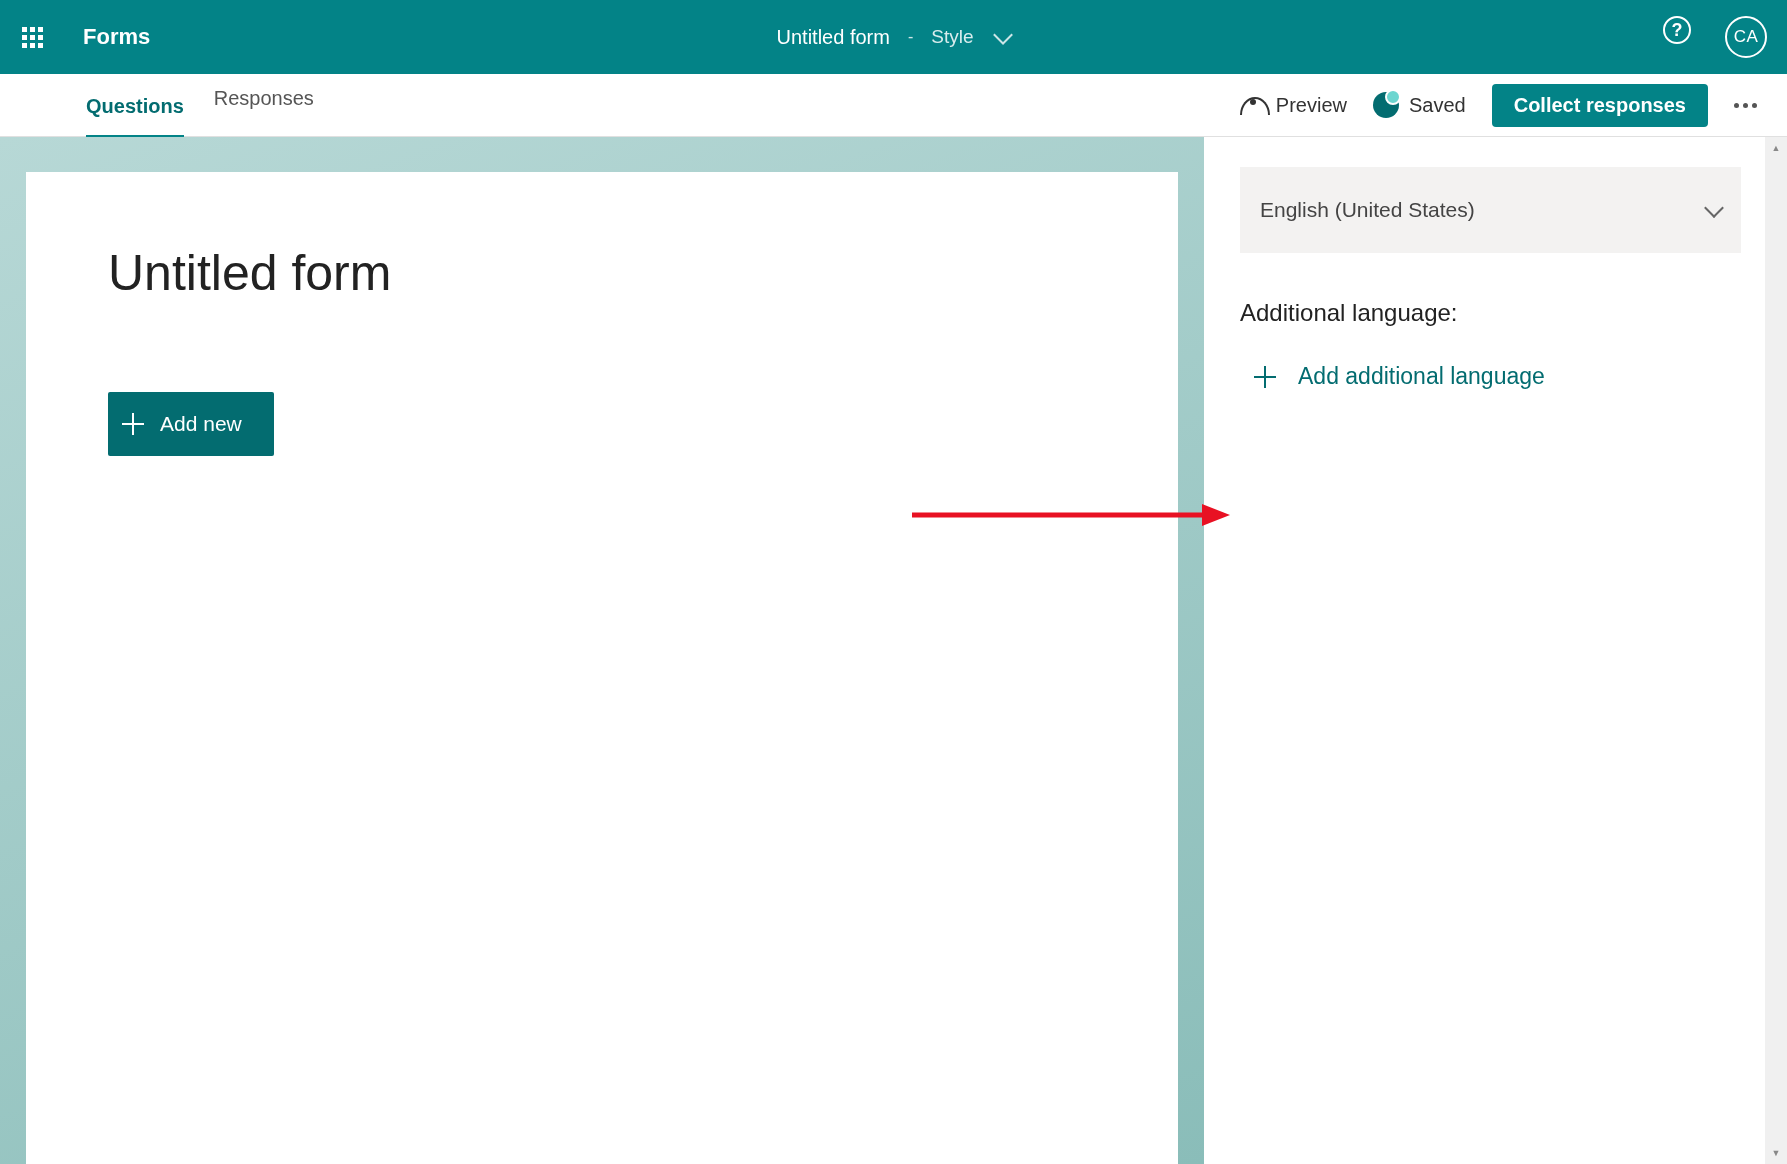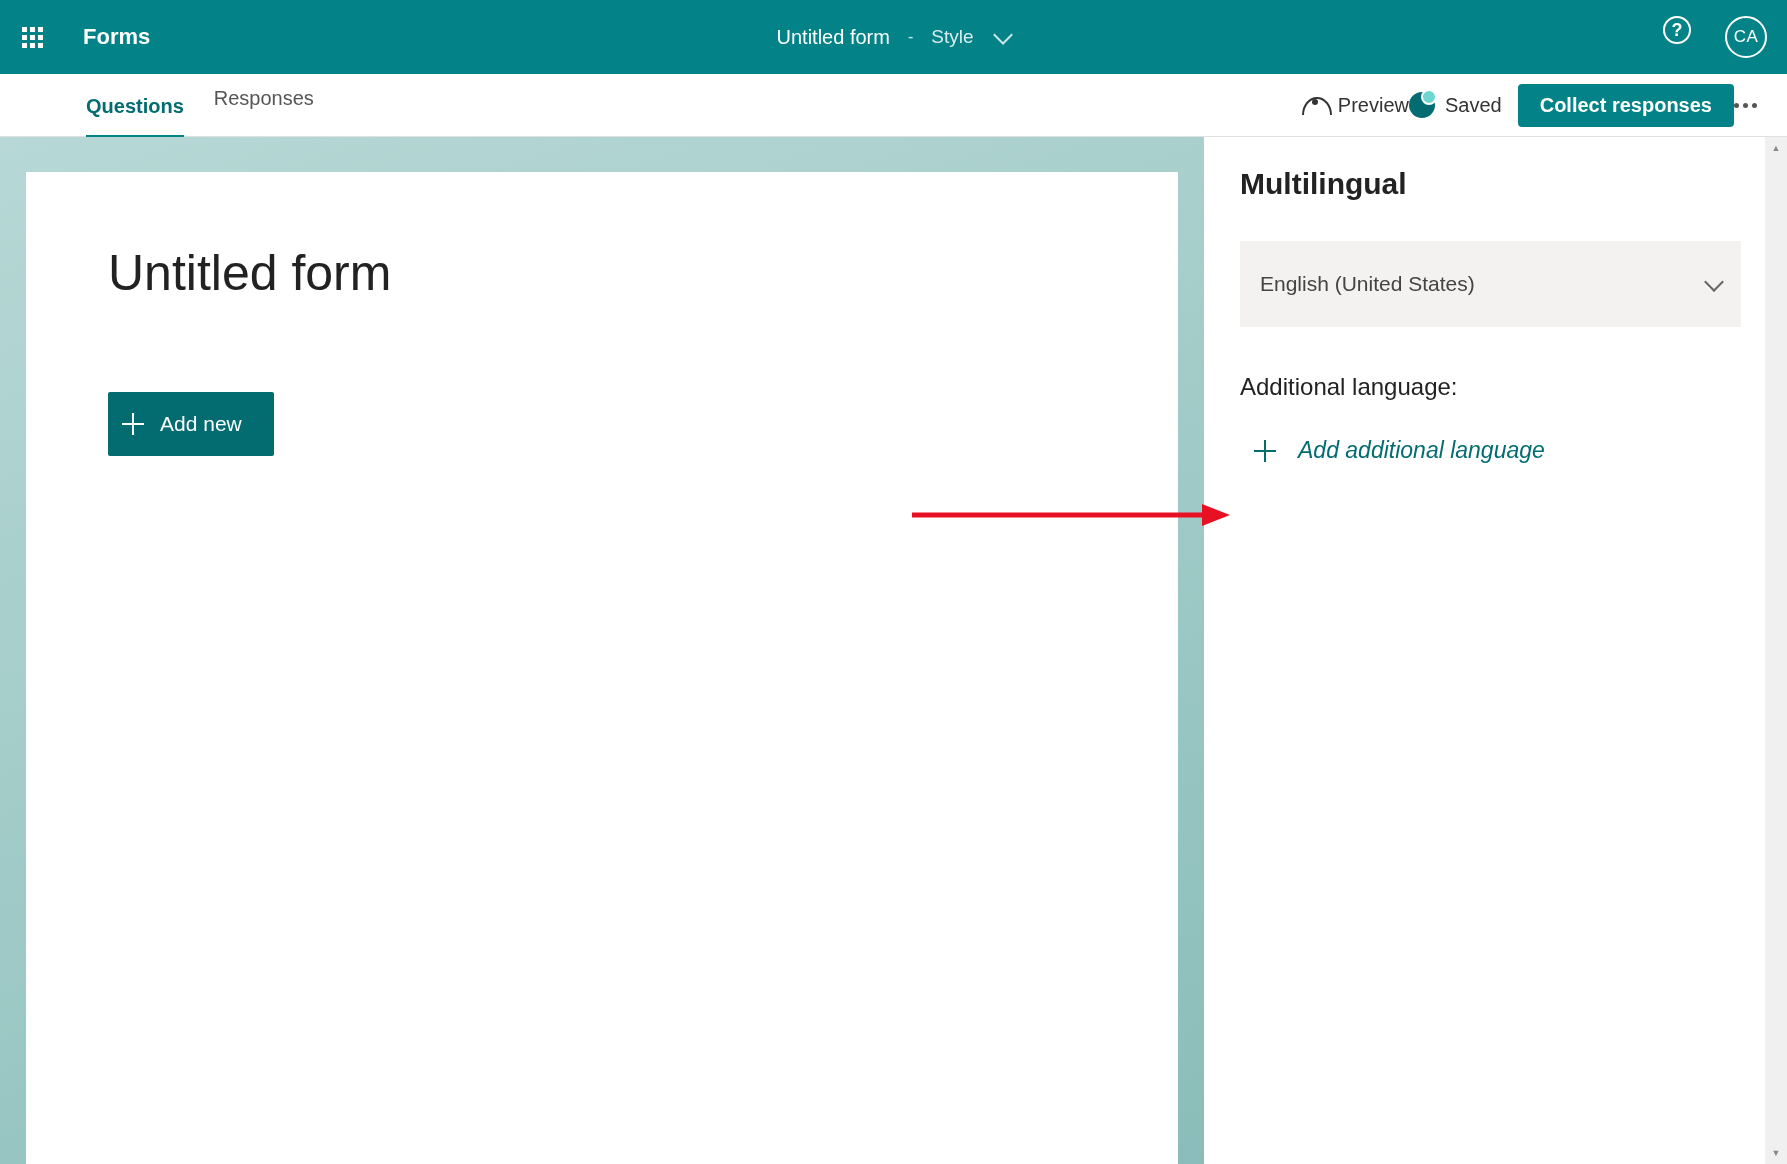--- a/index.html
+++ b/index.html
@@ -64,21 +64,21 @@
     display: flex; align-items: center;
     padding: 0 30px 0 86px;
     border-bottom: 1px solid #e0e0e0;
   }
   .tabs { display: flex; gap: 30px; }
   .tab {
     font-size: 20px; color: #555; cursor: pointer;
     padding: 16px 0 17px 0;
   }
   .tab.active { color: #036c70; font-weight: 600; border-bottom: 4px solid #038387; margin-top: 8px; }
-  .sub-right { margin-left: auto; display: flex; align-items: center; }
+  .sub-right { margin-left: auto; display: flex; align-items: center; gap: 26px; }
   .action-item { display: flex; align-items: center; gap: 10px; font-size: 20px; color: #333; cursor: pointer; }
   .eye-icon { width: 26px; height: 16px; position: relative; }
   .eye-icon::before {
     content: ""; position: absolute; left: 0; top: 0;
     width: 26px; height: 16px; border: 2px solid #333; border-radius: 100% 100% 0 0 / 200% 200% 0 0;
     border-bottom: none;
   }
   .eye-icon::after {
     content: ""; position: absolute; left: 10px; top: 2px;
     width: 6px; height: 6px; background: #333; border-radius: 50%;
@@ -89,21 +89,21 @@
     position: relative;
   }
   .style-icon::after {
     content: ""; position: absolute; top: -3px; right: -2px;
     width: 12px; height: 12px; background: #6dd6d0; border-radius: 50%;
     border: 2px solid #fff;
   }
   .collect-btn {
     background: #038387; color: #fff; border: none;
     padding: 10px 22px; font-size: 20px; font-weight: 600;
-    border-radius: 4px; cursor: pointer; margin-left: 16px;
+    border-radius: 4px; cursor: pointer;
   }
   .more-dots { display: flex; gap: 4px; cursor: pointer; }
   .more-dots span { width: 5px; height: 5px; border-radius: 50%; background: #555; }
 
   
   .main-area {
     display: flex;
     height: calc(1164px - 74px - 63px);
   }
   .canvas-wrap {
@@ -149,21 +149,21 @@
   }
   .lang-select-value { font-size: 21px; color: #444; }
   .select-chev {
     width: 14px; height: 14px;
     border-right: 2.5px solid #666; border-bottom: 2.5px solid #666;
     transform: rotate(45deg); margin-bottom: 5px;
   }
   .add-lang-link {
     display: flex; align-items: center; gap: 22px;
     color: #036c70; font-size: 23px; cursor: pointer;
-    margin-top: 36px; margin-left: 14px; font-style: italic;
+    margin-top: 36px; margin-left: 14px;
   }
   .add-lang-link .plus-icon { color: #036c70; }
 
   
   .annotation-arrow {
     position: absolute;
     left: 912px; top: 500px;
     pointer-events: none;
   }
 
@@ -238,21 +238,20 @@
     <div class="canvas">
       <div class="form-heading">Untitled form</div>
       <button class="add-new-btn">
         <span class="plus-icon"></span>
         <span>Add new</span>
       </button>
     </div>
   </div>
 
   <div class="right-panel">
-    <div class="panel-heading">Multilingual</div>
 
     <div class="lang-select">
       <span class="lang-select-value">English (United States)</span>
       <span class="select-chev"></span>
     </div>
 
     <div class="field-label">Additional language:</div>
     <div class="add-lang-link">
       <span class="plus-icon"></span>
       <span>Add additional language</span>

